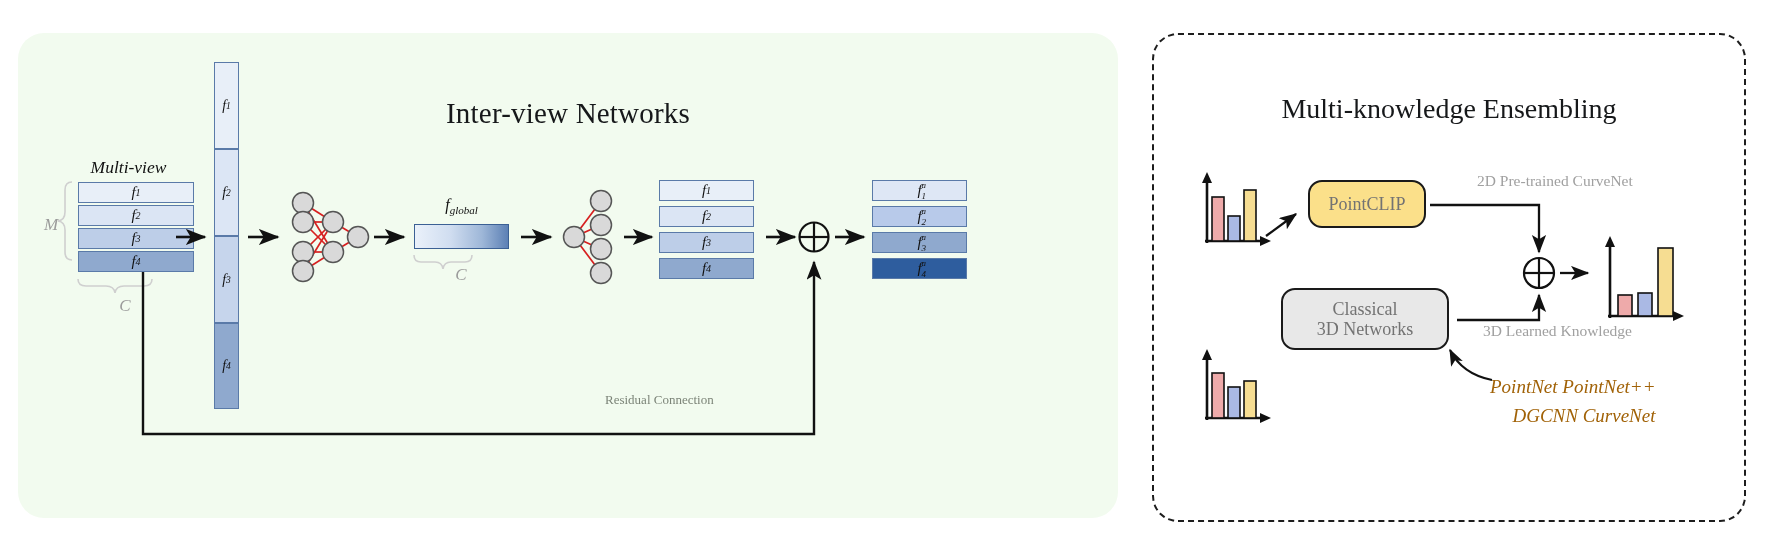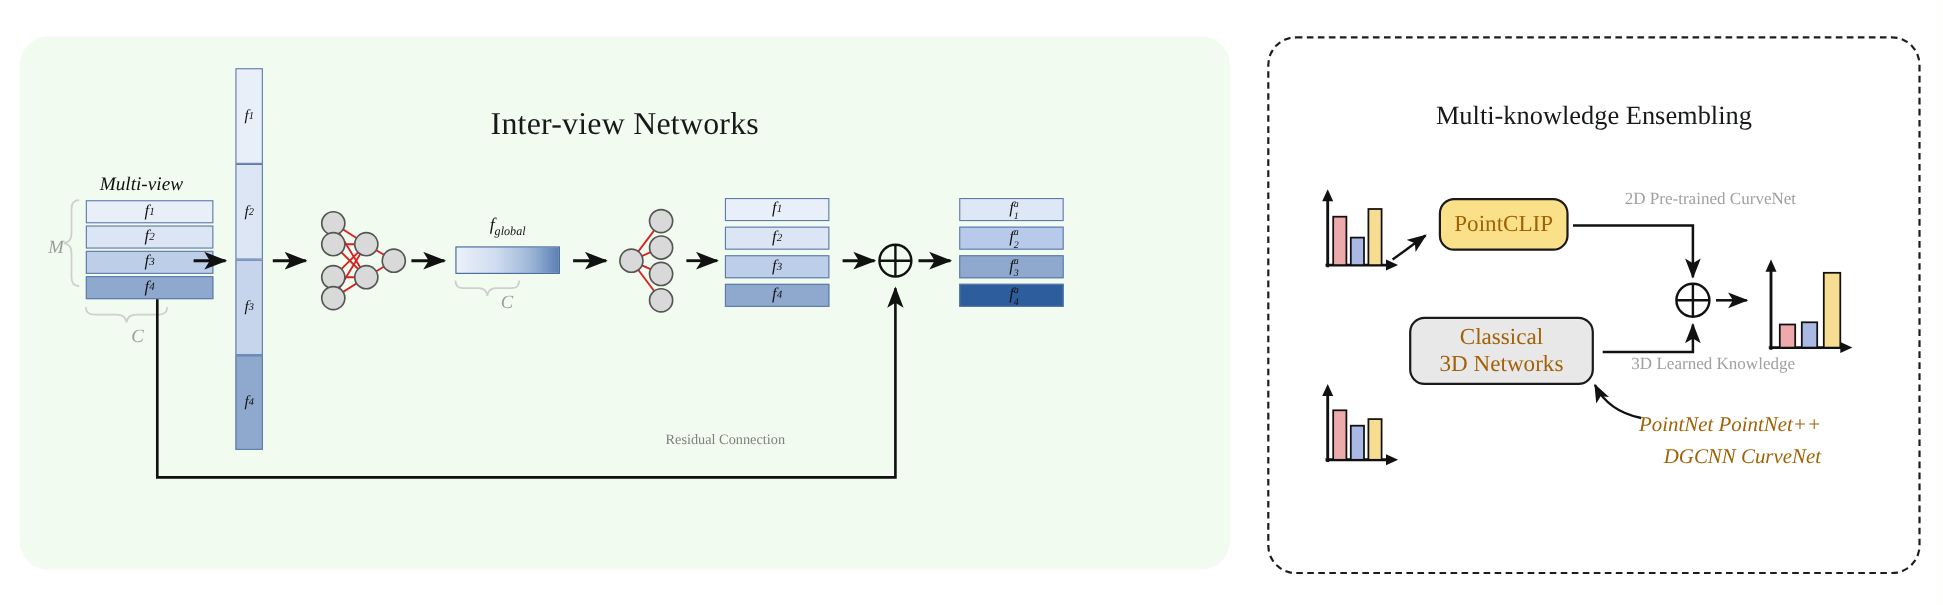--- a/index.html
+++ b/index.html
@@ -37,25 +37,25 @@
 
   .flabel{position:absolute;font-style:italic;font-size:16px;color:#111;text-align:center;}
   .flabel sub{font-size:11px;}
   .dimlabel{position:absolute;font-style:italic;font-size:17px;color:#9b9b9b;text-align:center;}
   .residual-label{position:absolute;font-size:13px;color:#7c8478;}
 
   
   .dash-panel{position:absolute;left:1152px;top:33px;width:590px;height:485px;
               border:2.2px dashed #1d1d1d;border-radius:26px;background:#fff;}
   .dash-title{position:absolute;left:0;top:58px;width:590px;text-align:center;
-              font-size:24px;color:#16181a;}
+              font-size:28px;color:#16181a;}
 
   .roundbox{position:absolute;box-sizing:border-box;border:2.4px solid #1a1a1a;
             border-radius:14px;display:flex;align-items:center;justify-content:center;
-            text-align:center;line-height:1.13;font-size:21px;color:#a16207;}
+            text-align:center;line-height:1.13;font-size:18px;color:#737373;}
   .rb-yellow{background:#fbe08a;}
   .rb-gray{background:#e8e8e8;}
 
   .knowledge-label{position:absolute;font-size:15.5px;color:#a0a0a0;white-space:nowrap;}
   .netnames{position:absolute;font-style:italic;font-size:19px;color:#a16207;
             line-height:1.55;white-space:pre-line;text-align:right;}
 
   svg{position:absolute;left:0;top:0;overflow:visible;}
   .ovl{pointer-events:none;}
 </style>

